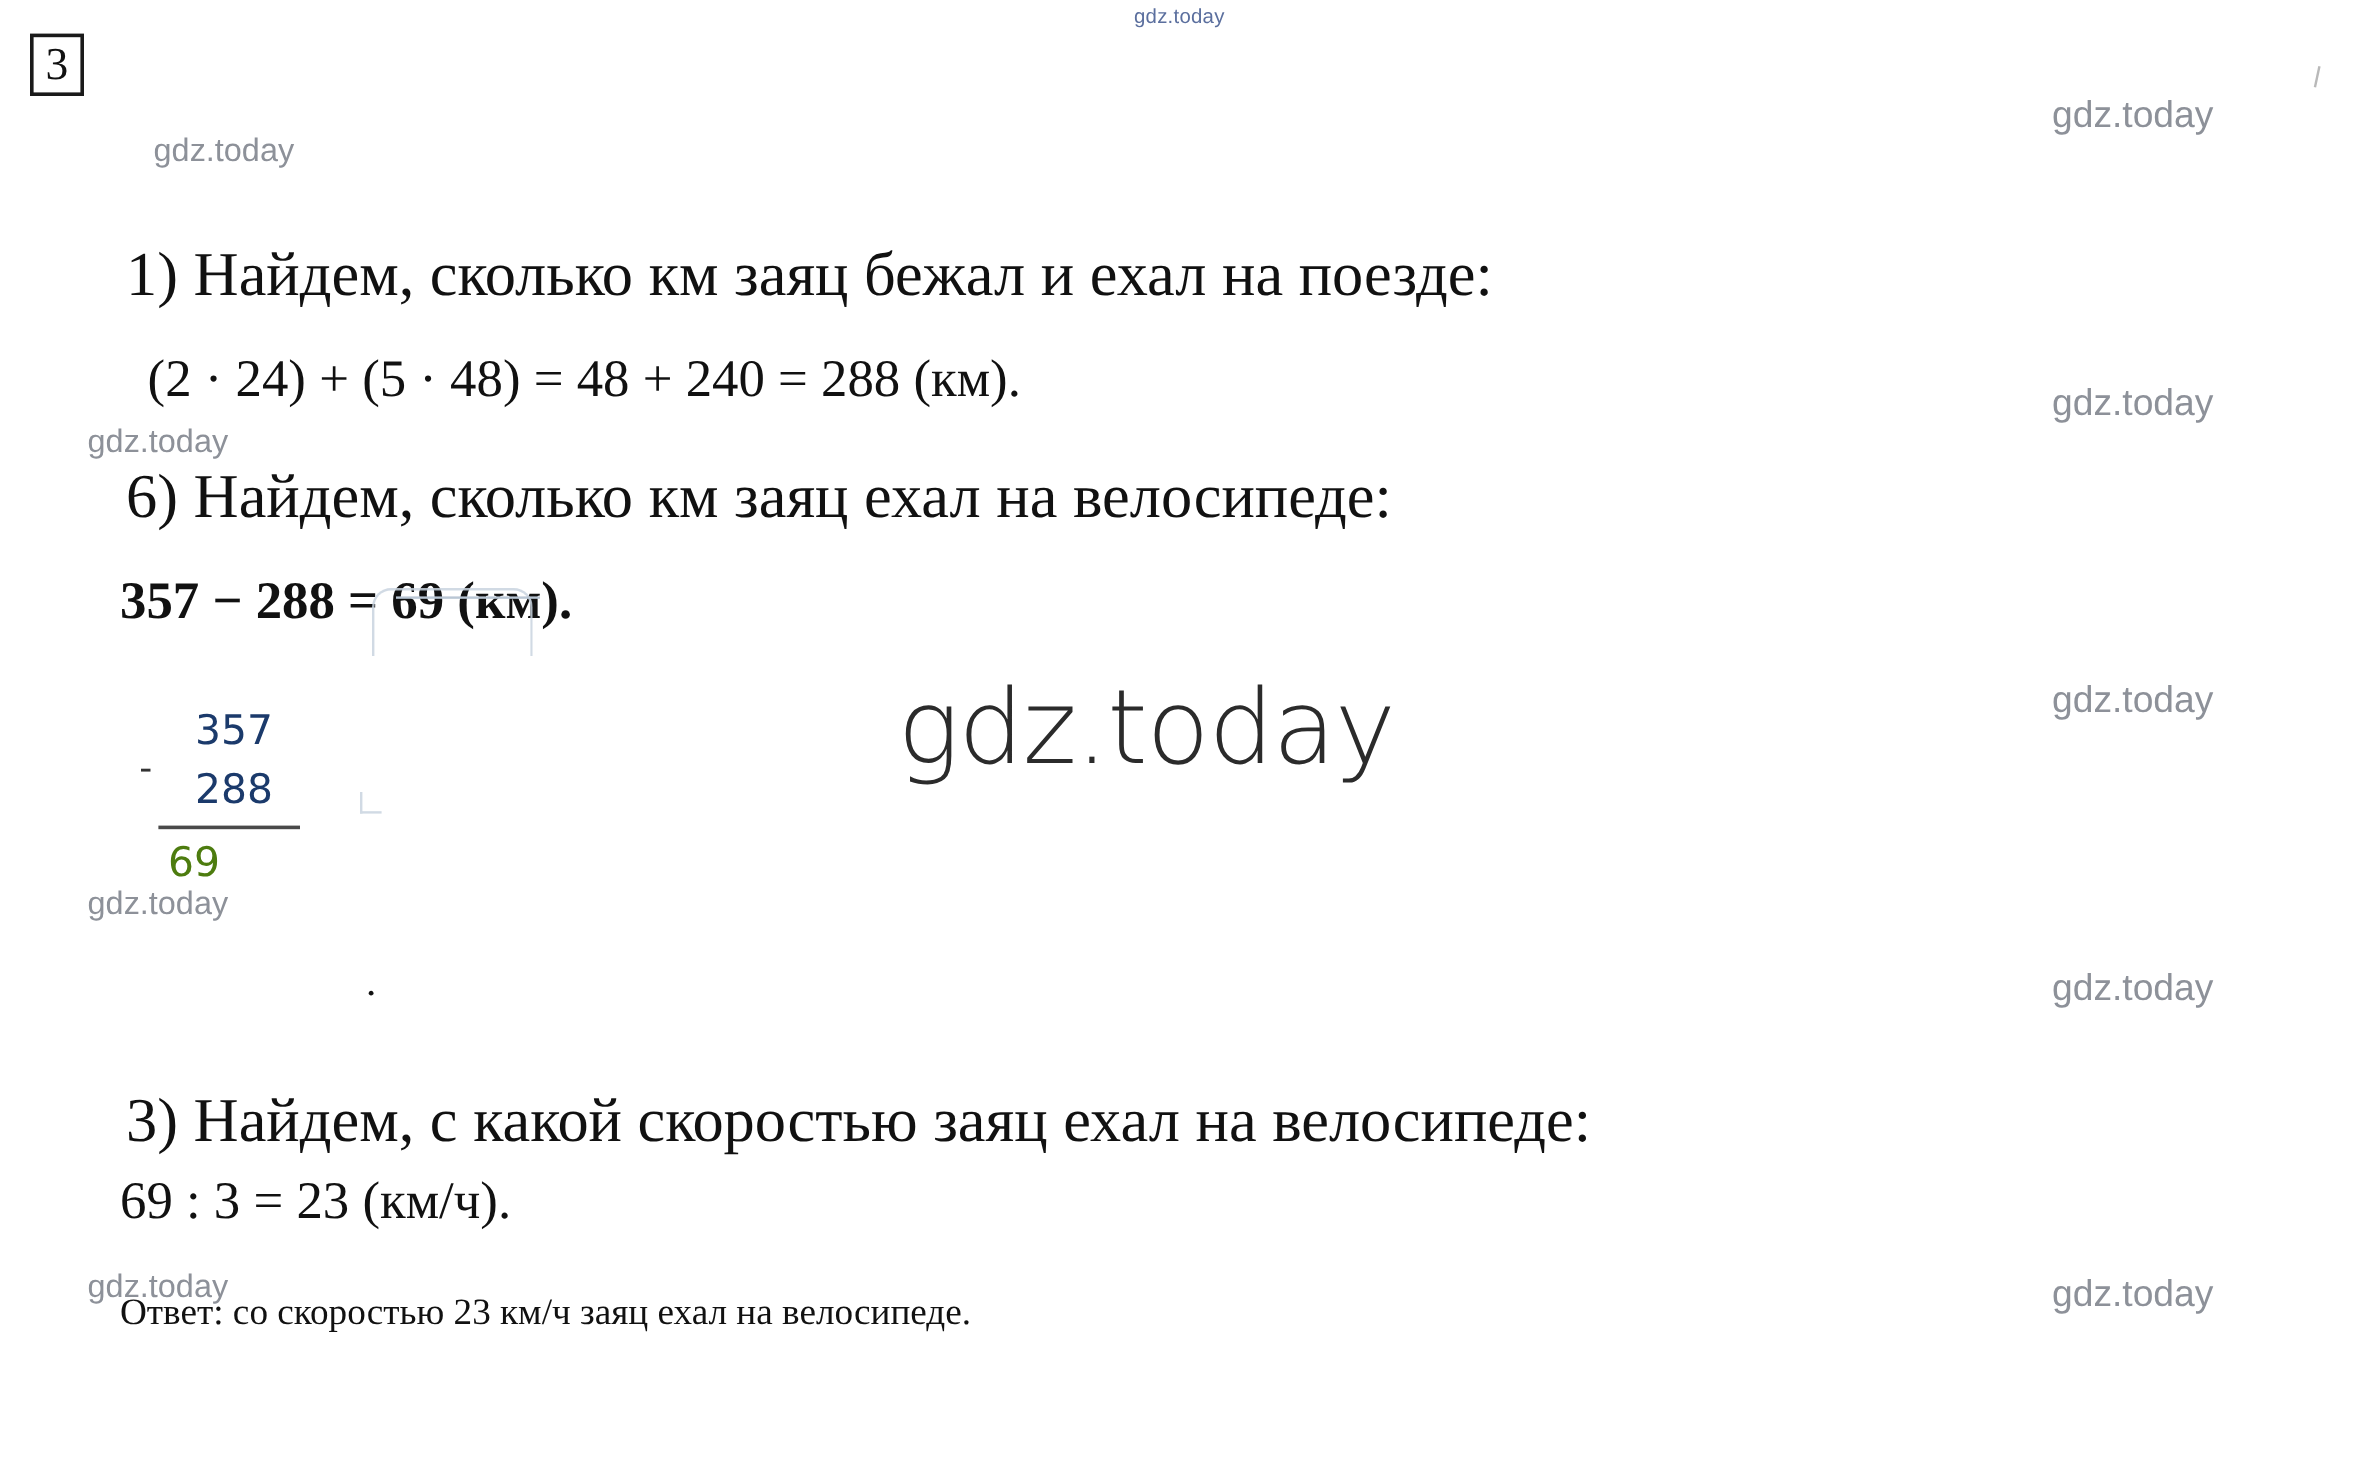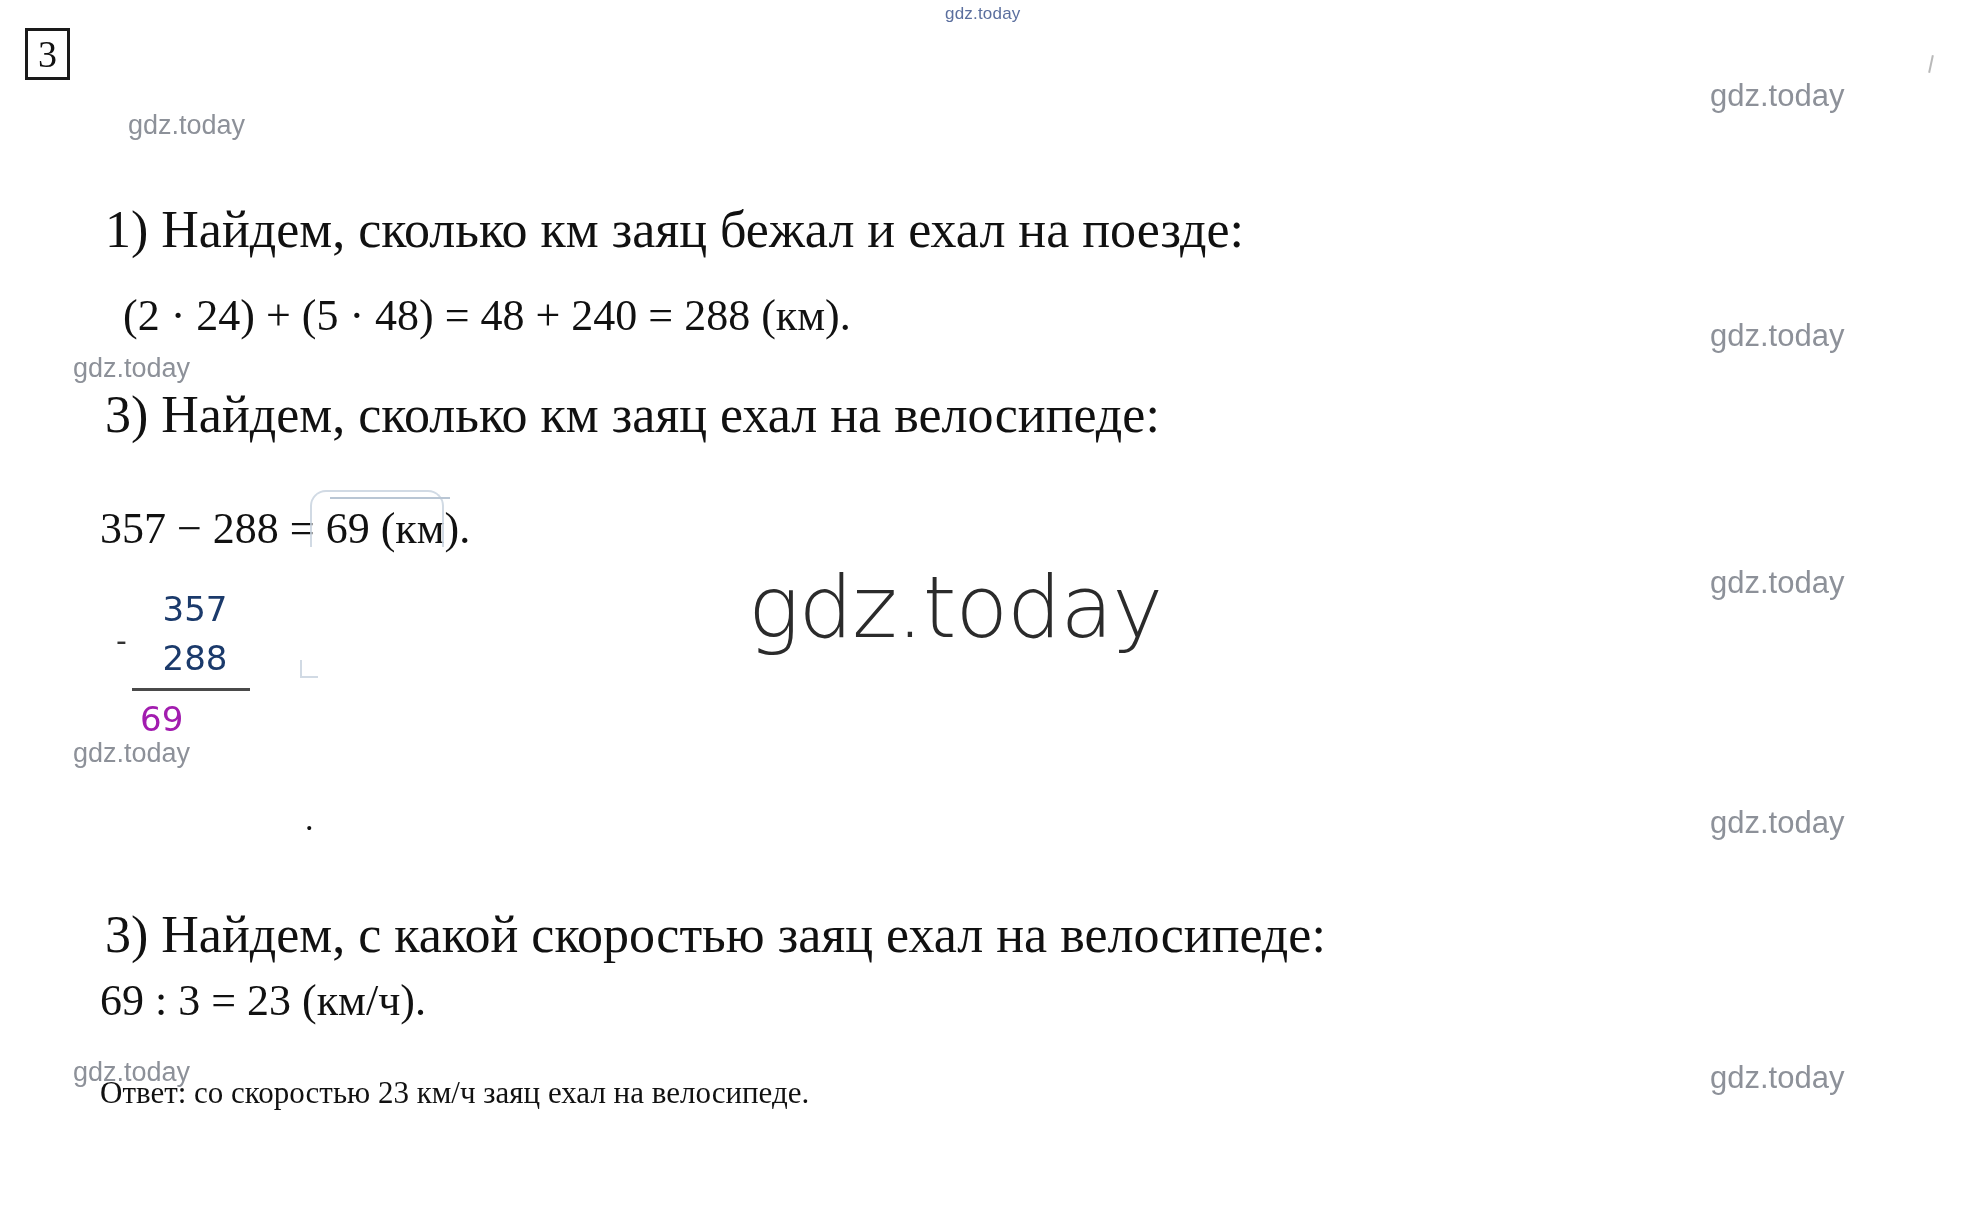--- a/index.html
+++ b/index.html
@@ -92,21 +92,21 @@
   }
   .column-calc .rule {
     width: 118px;
     height: 3px;
     background: #4a4a4a;
     margin: 4px 0 4px -8px;
   }
   .column-calc .result {
     text-align: right;
     width: 110px;
-    color: #a21caf;
+    color: #4d7c0f;
   }
   .dot-mark {
     position: absolute;
     left: 305px;
     top: 800px;
     font-size: 34px;
     color: #111;
   }
 
   
@@ -162,22 +162,22 @@
 <div class="wm wm-right" style="left:1710px; top:805px;">gdz.today</div>
 <div class="wm wm-right" style="left:1710px; top:1060px;">gdz.today</div>
 
 <div class="wm wm-center" style="left:748px; top:557px;">gdz.today</div>
 
 <div class="tick-right"></div>
 
 <div class="line step-head" style="left:105px; top:200px;">1) Найдем, сколько км заяц бежал и ехал на поезде:</div>
 <div class="line expr" style="left:105px; top:290px;margin-left:18px;">(2 · 24) + (5 · 48) = 48 + 240 = 288 (км).</div>
 
-<div class="line step-head" style="left:105px; top:385px;">3) Найдем, сколько км заяц ехал на велосипеде:</div>
-<div class="line expr" style="left:100px; top:503px;">357 − 288 = 69 (км).</div>
+<div class="line step-head" style="left:105px; top:385px;">6) Найдем, сколько км заяц ехал на велосипеде:</div>
+<div class="line expr" style="left:100px; top:475px;font-weight:bold;">357 − 288 = 69 (км).</div>
 
 <div class="scan-mark mark-a"></div>
 <div class="scan-mark mark-b"></div>
 <div class="strike"></div>
 
 <div class="column-calc">
   <span class="minus-sign">-</span>
   <span class="row">357</span>
   <span class="row">288</span>
   <div class="rule"></div>

